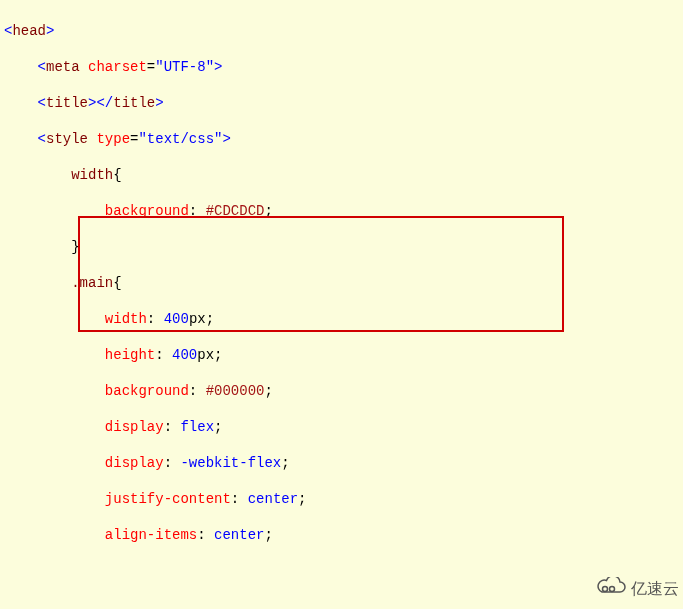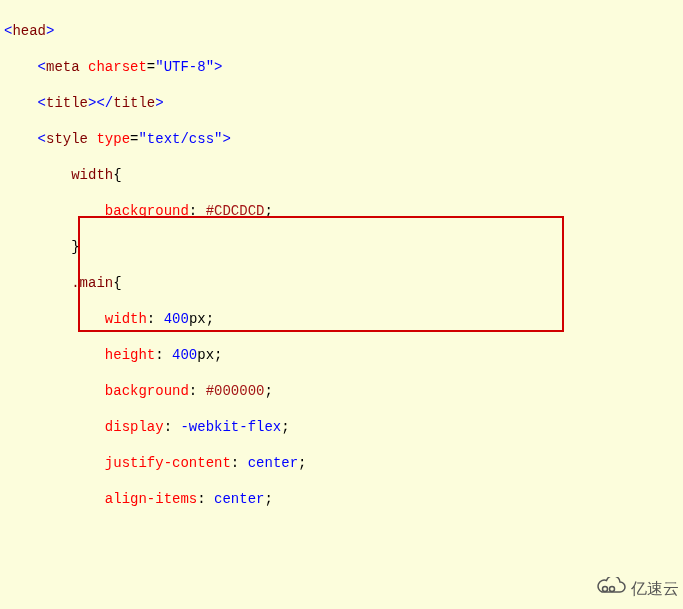--- a/index.html
+++ b/index.html
@@ -63,20 +63,21 @@
 <span class="line"><span>    </span><span class="p-punct">&lt;</span><span class="p-tag">meta</span><span> </span><span class="p-attr">charset</span><span class="p-punct2">=</span><span class="p-str">"UTF-8"</span><span class="p-punct">&gt;</span></span>
 <span class="line"><span>    </span><span class="p-punct">&lt;</span><span class="p-tag">title</span><span class="p-punct">&gt;</span><span class="p-punct">&lt;</span><span class="p-punct">/</span><span class="p-tag">title</span><span class="p-punct">&gt;</span></span>
 <span class="line"><span>    </span><span class="p-punct">&lt;</span><span class="p-tag">style</span><span> </span><span class="p-attr">type</span><span class="p-punct2">=</span><span class="p-str">"text/css"</span><span class="p-punct">&gt;</span></span>
 <span class="line"><span>        </span><span class="p-sel">width</span><span class="p-brace">{</span></span>
 <span class="line"><span>            </span><span class="p-prop">background</span><span class="p-brace">: </span><span class="p-hex">#CDCDCD</span><span class="p-brace">;</span></span>
 <span class="line"><span>        </span><span class="p-brace">}</span></span>
 <span class="line"><span>        </span><span class="p-sel">.main</span><span class="p-brace">{</span></span>
 <span class="line"><span>            </span><span class="p-prop">width</span><span class="p-brace">: </span><span class="p-num">400</span><span class="p-unit">px</span><span class="p-brace">;</span></span>
 <span class="line"><span>            </span><span class="p-prop">height</span><span class="p-brace">: </span><span class="p-num">400</span><span class="p-unit">px</span><span class="p-brace">;</span></span>
 <span class="line"><span>            </span><span class="p-prop">background</span><span class="p-brace">: </span><span class="p-hex">#000000</span><span class="p-brace">;</span></span>
+<span class="line"><span>            </span><span class="p-prop">display</span><span class="p-brace">: </span><span class="p-val">flex</span><span class="p-brace">;</span></span>
 <span class="line"><span>            </span><span class="p-prop">display</span><span class="p-brace">: </span><span class="p-val">-webkit-flex</span><span class="p-brace">;</span></span>
 <span class="line"><span>            </span><span class="p-prop">justify-content</span><span class="p-brace">: </span><span class="p-val">center</span><span class="p-brace">;</span></span>
 <span class="line"><span>            </span><span class="p-prop">align-items</span><span class="p-brace">: </span><span class="p-val">center</span><span class="p-brace">;</span></span>
 
 
 
 
 
 
 

